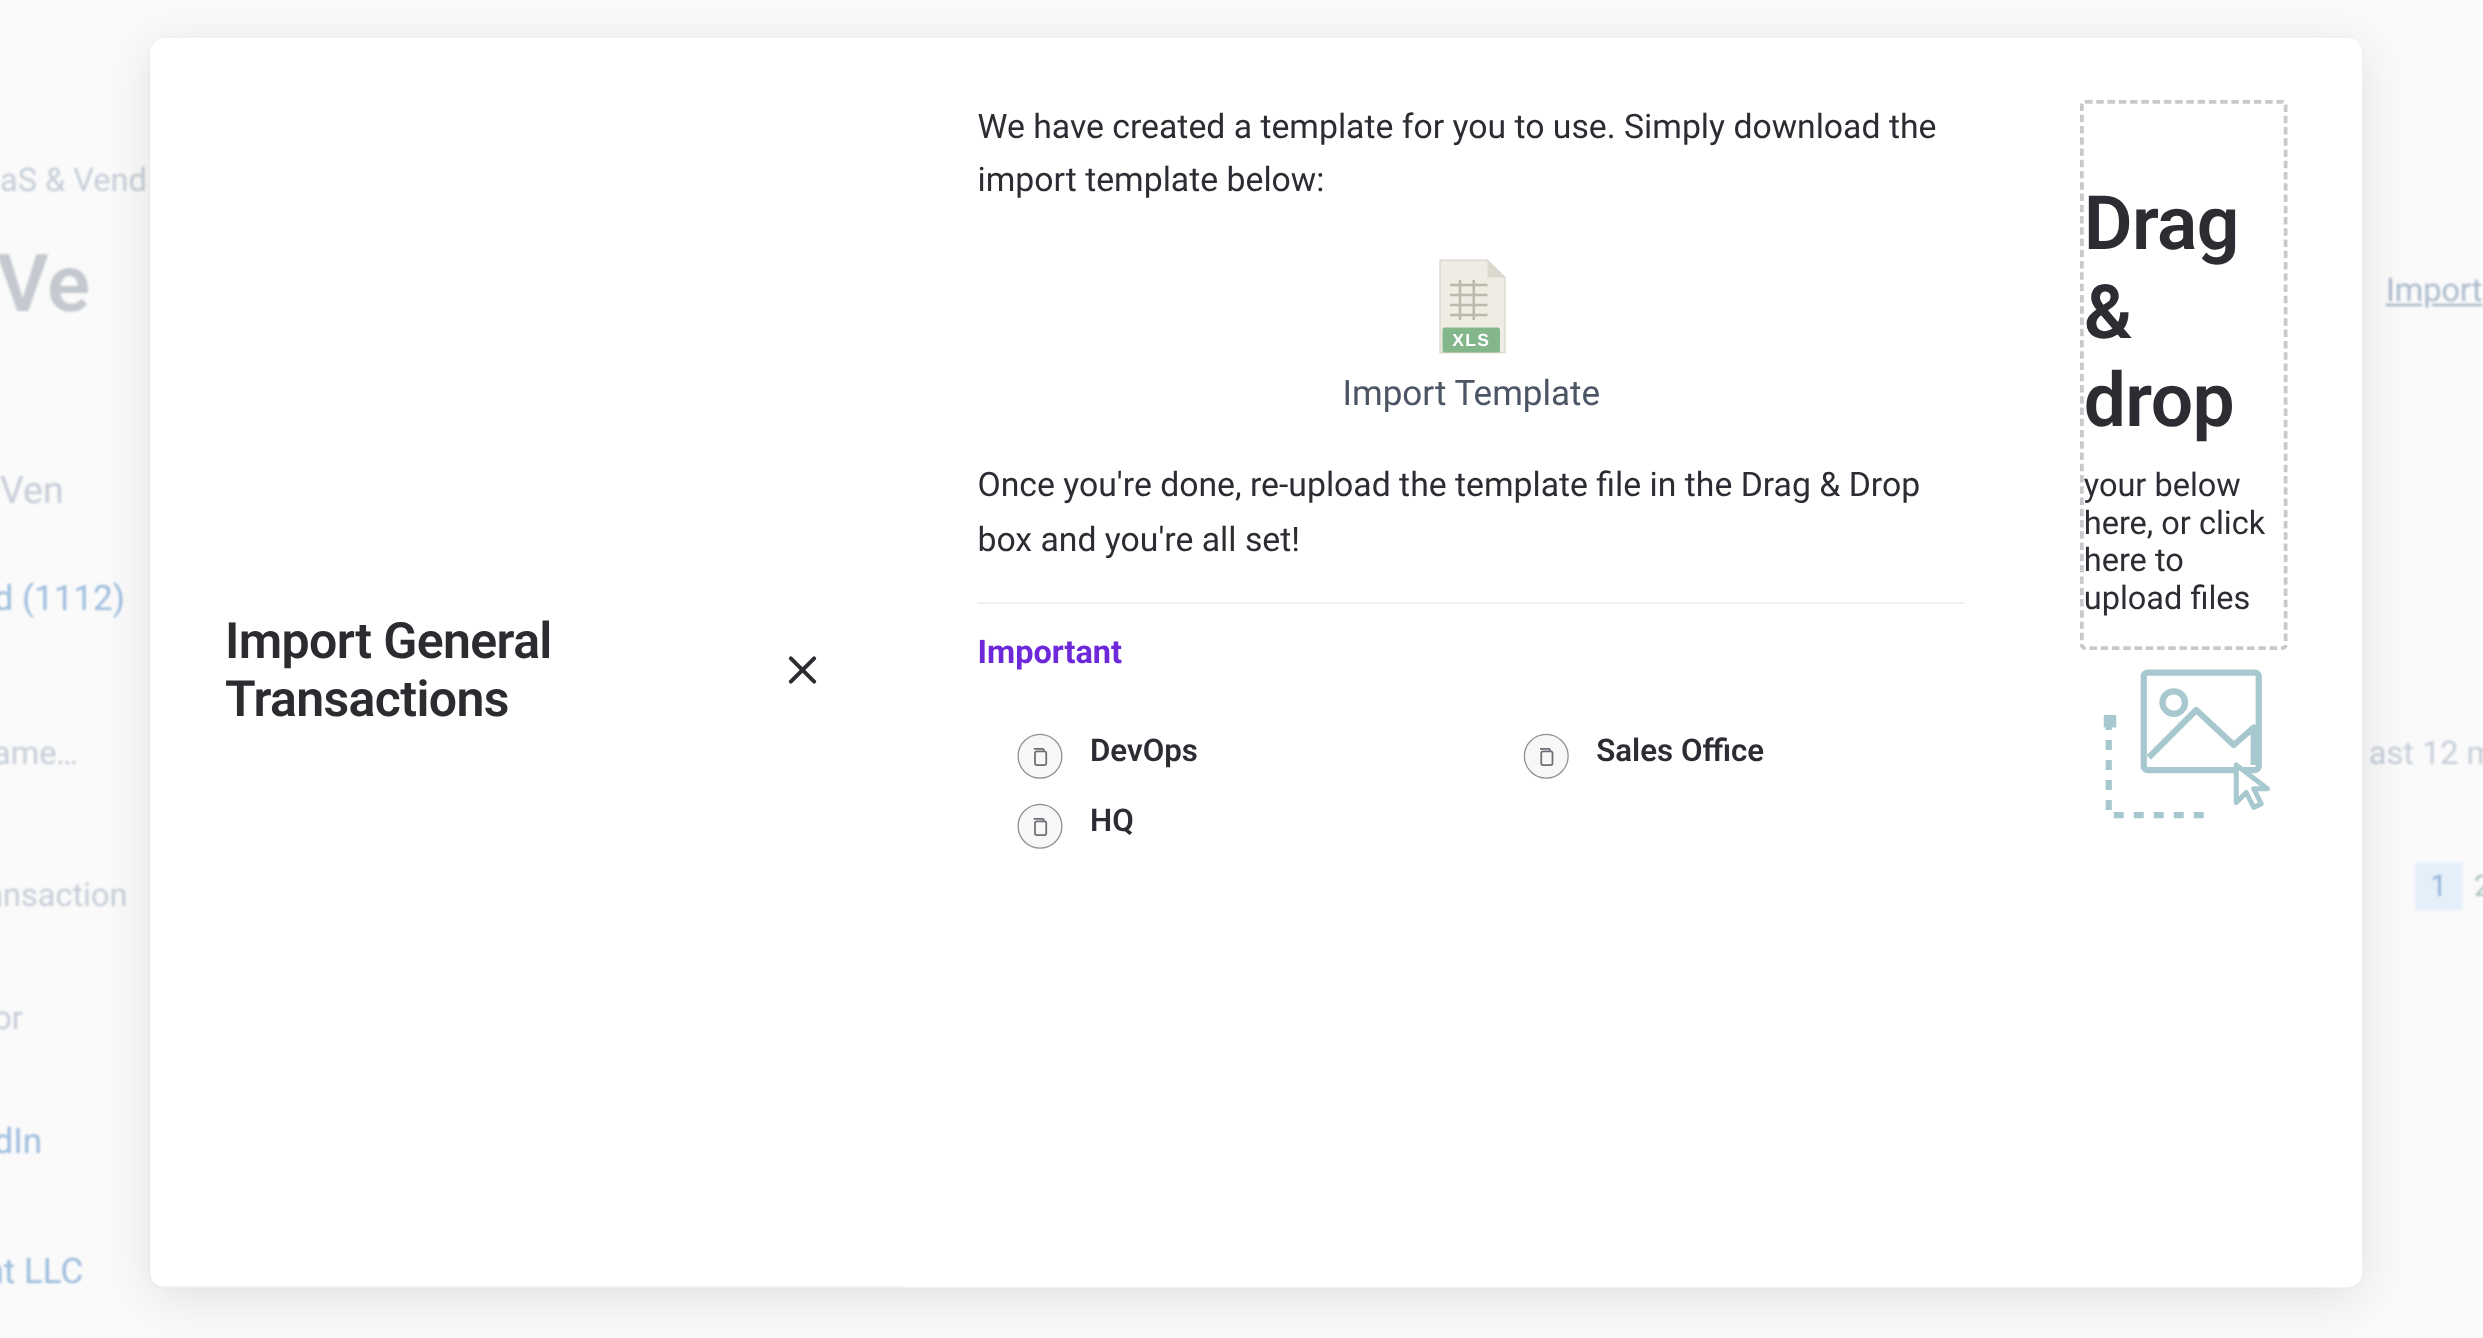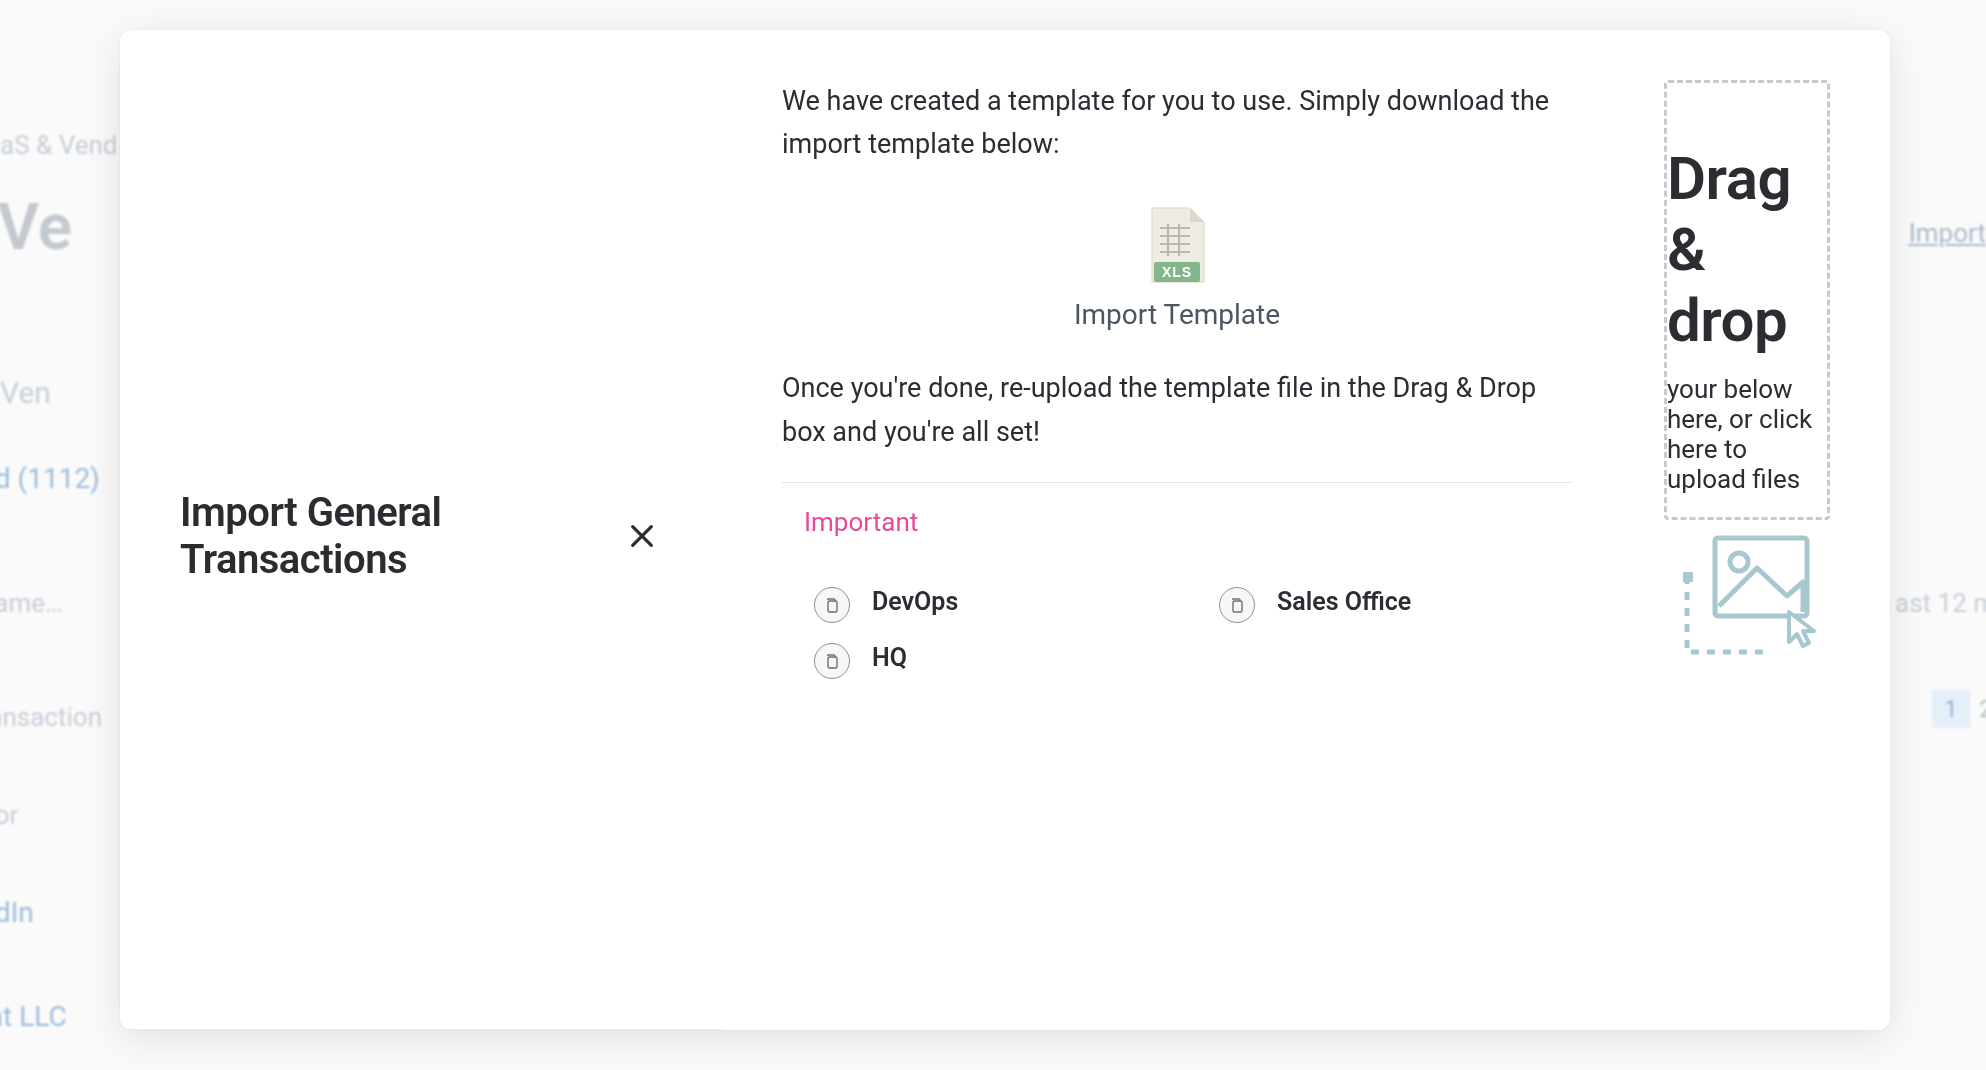--- a/index.html
+++ b/index.html
@@ -133,24 +133,23 @@
     }
 
     .divider {
       border: none;
       border-top: 1px solid #e5e7eb;
       margin: 28px 0 24px 0;
     }
 
     .important-heading {
       font-size: 26px;
-      font-weight: 400;
-      color: #ec4899;
+      font-weight: 700;
+      color: #6d28d9;
       margin-bottom: 24px;
-      margin-left: 22px;
     }
 
     .location-list-wrap {
       display: flex;
       gap: 20px;
       margin-top: 26px;
     }
     .location-col {
       flex: 1;
     }

